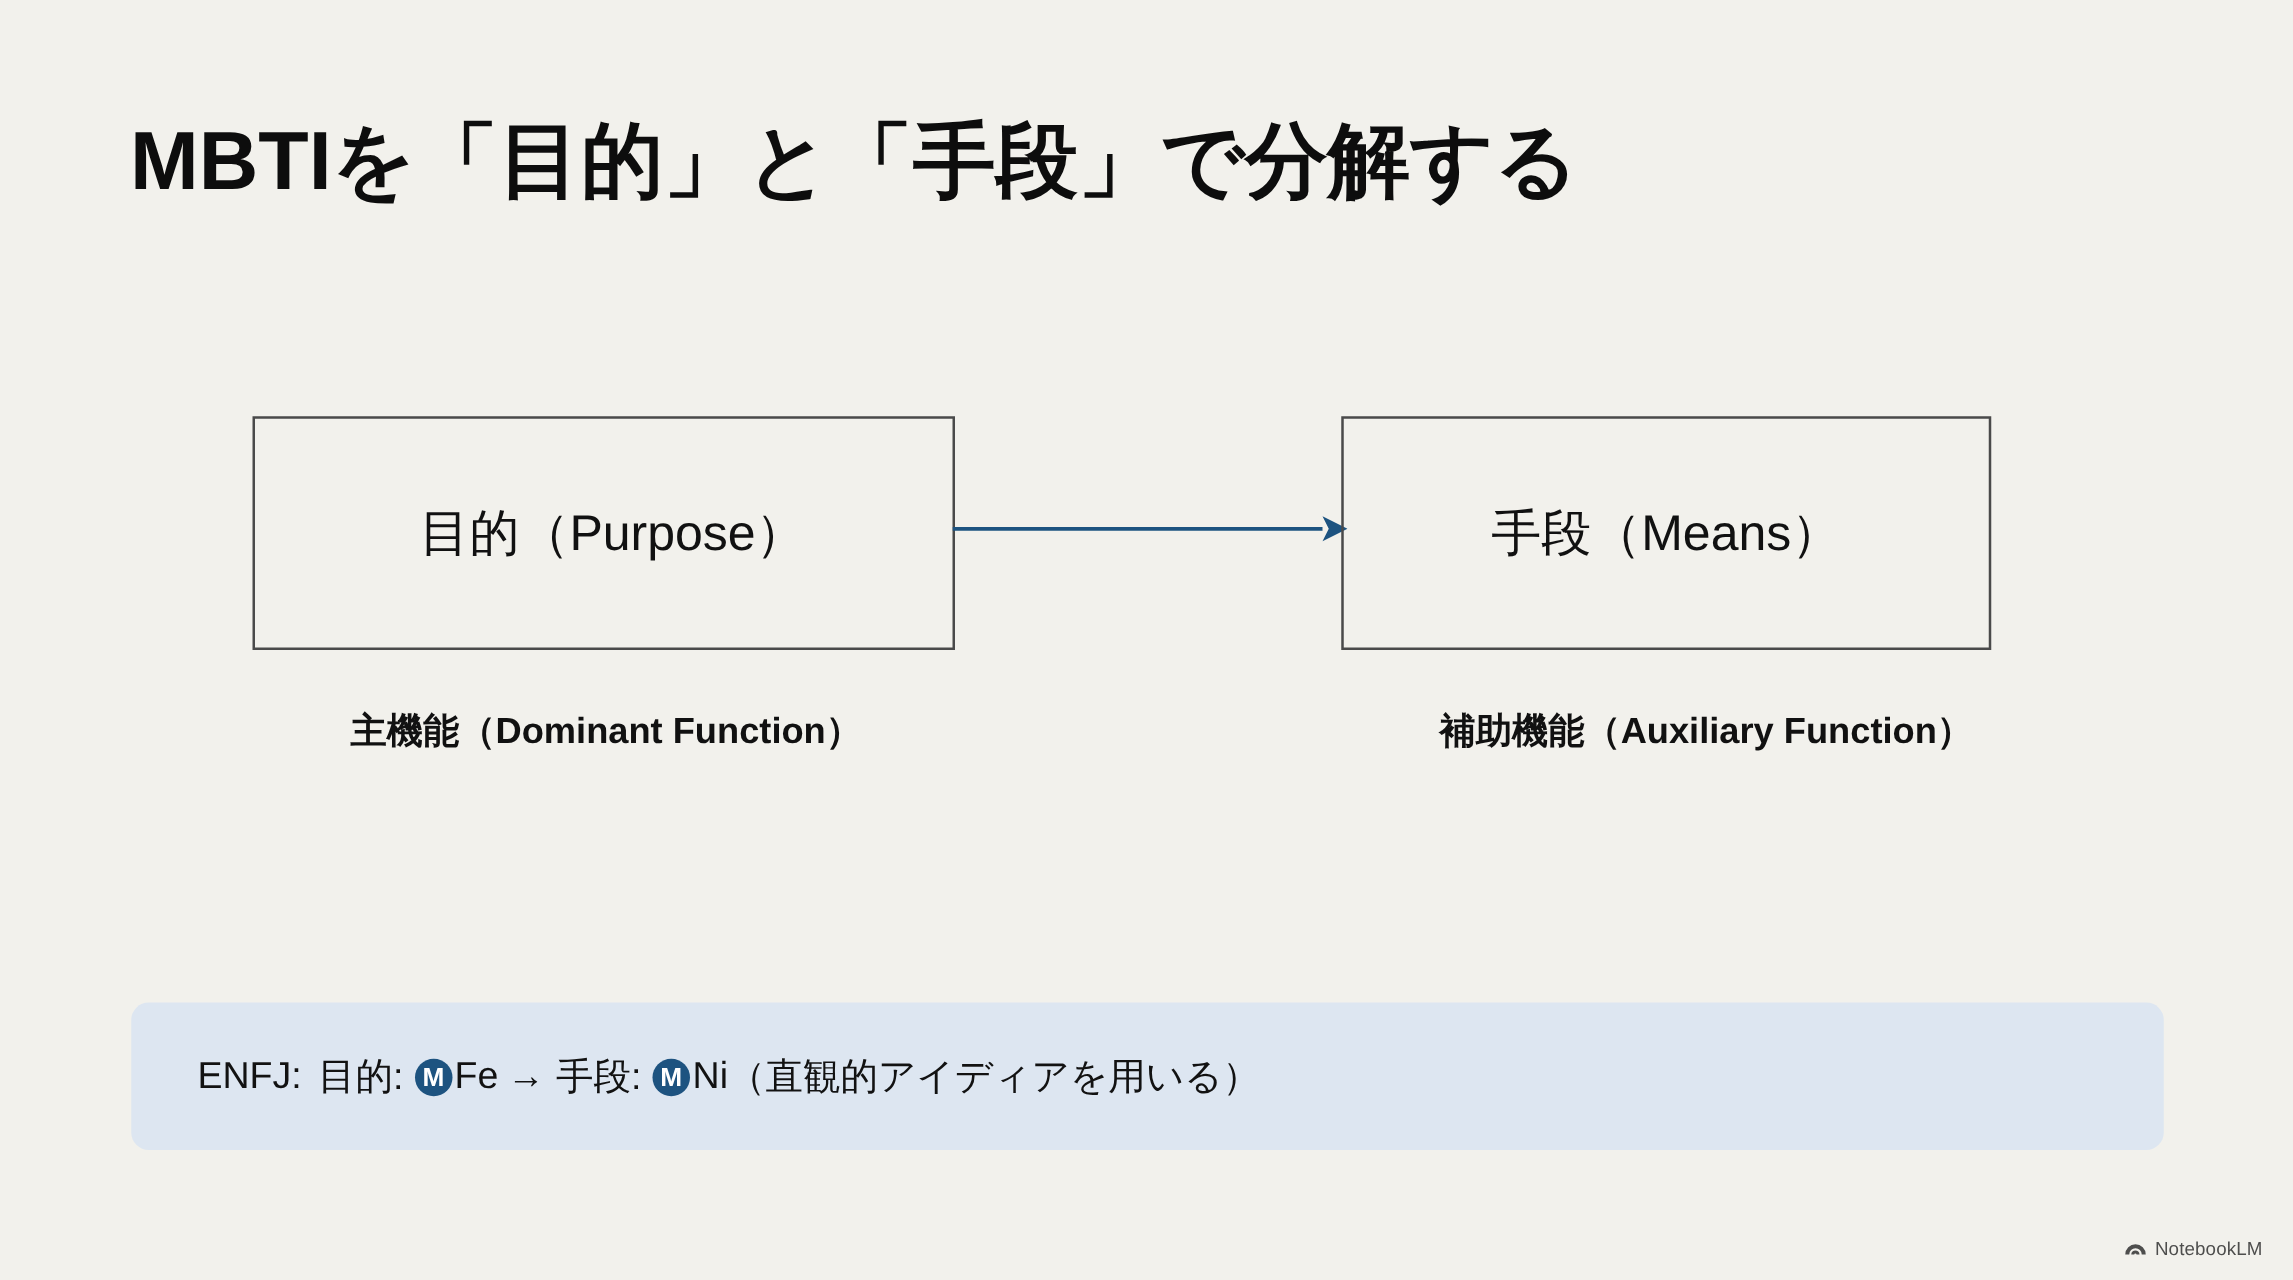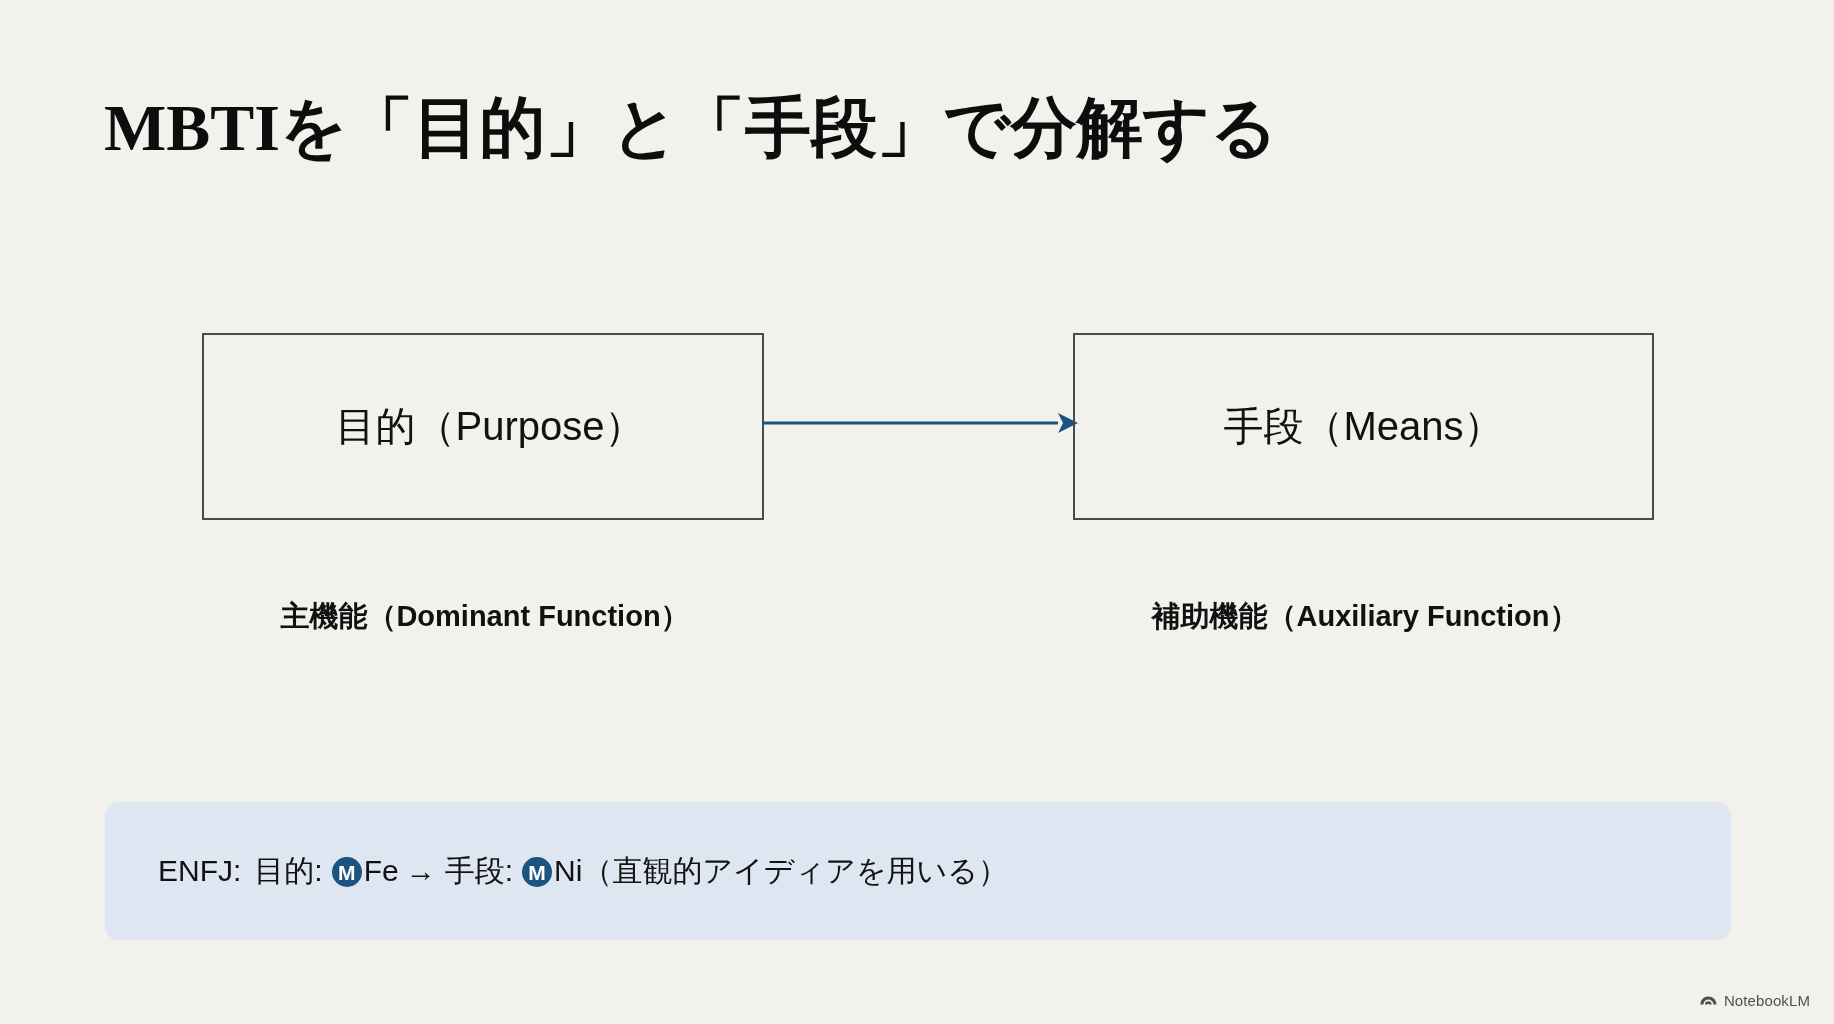--- a/index.html
+++ b/index.html
@@ -21,21 +21,21 @@
     width: 1834px;
     height: 1024px;
     background: #f2f1ec;
   }
 
   
   .title {
     position: absolute;
     left: 104px;
     top: 92px;
-    font-family: Liberation Serif, serif;
+    font-family: Liberation Sans, sans-serif;
     font-weight: 700;
     font-size: 66px;
     line-height: 1.1;
     letter-spacing: 0px;
     color: #0d0d0d;
     white-space: nowrap;
   }
 
   
   .box {
@@ -56,21 +56,21 @@
   #box-purpose {
     left: 202px;
     top: 333px;
     width: 562px;
     height: 187px;
     padding-left: 14px;
   }
   #box-means {
     left: 1073px;
     top: 333px;
-    width: 581px;
+    width: 520px;
     height: 187px;
   }
 
   
   .arrow {
     position: absolute;
     left: 762px;
     top: 404px;
     width: 316px;
     height: 38px;
@@ -83,36 +83,35 @@
   }
   #caption-left  { left: 155px;  top: 565px; width: 660px; }
   #caption-right { left: 1030px; top: 565px; width: 670px; }
 
   .caption-heading {
     font-size: 29px;
     font-weight: 700;
     color: #111111;
     white-space: nowrap;
     margin-bottom: 18px;
-    margin-top: 32px;
   }
   .caption-sub {
     font-size: 27px;
     font-weight: 400;
     color: #1a1a1a;
     white-space: nowrap;
   }
 
   
   .example-bar {
     position: absolute;
     left: 105px;
     top: 802px;
     width: 1626px;
-    height: 138px;
+    height: 118px;
     background: #dde6f1;
     border-radius: 14px;
     display: flex;
     align-items: center;
   }
   .example-text {
     margin-left: 53px;
     font-size: 30px;
     font-weight: 400;
     color: #121212;

